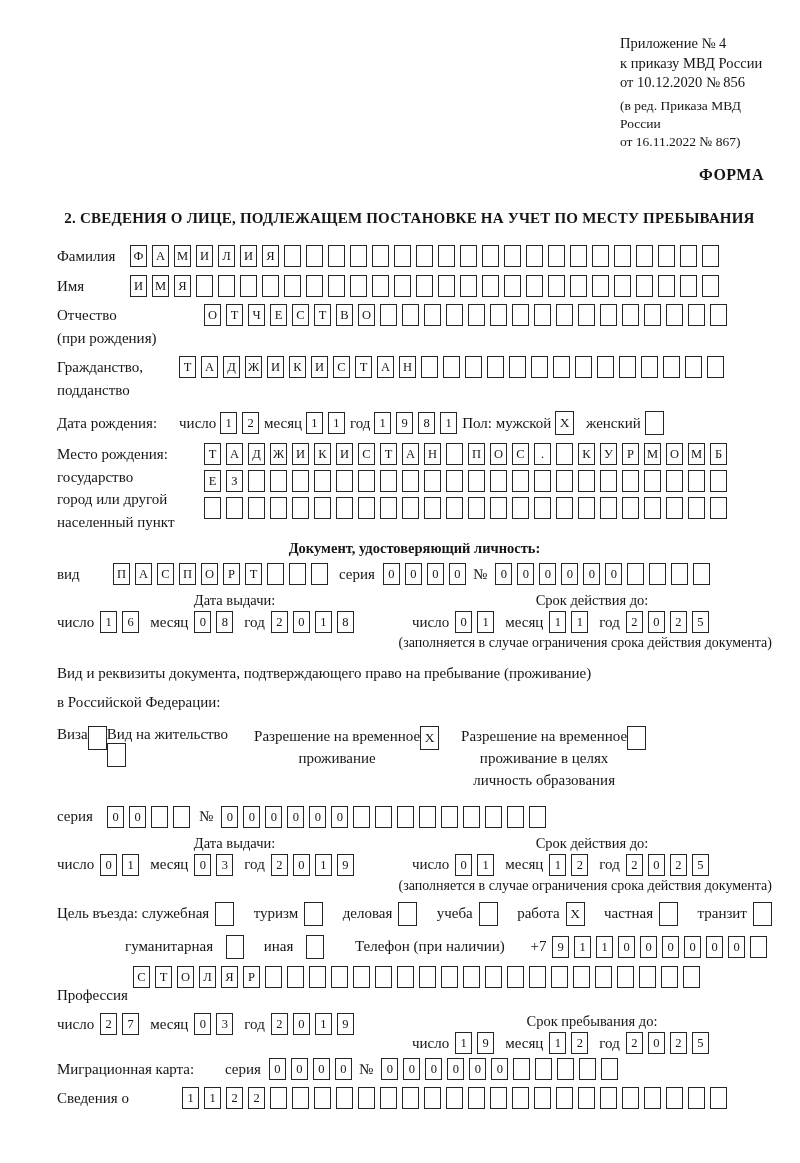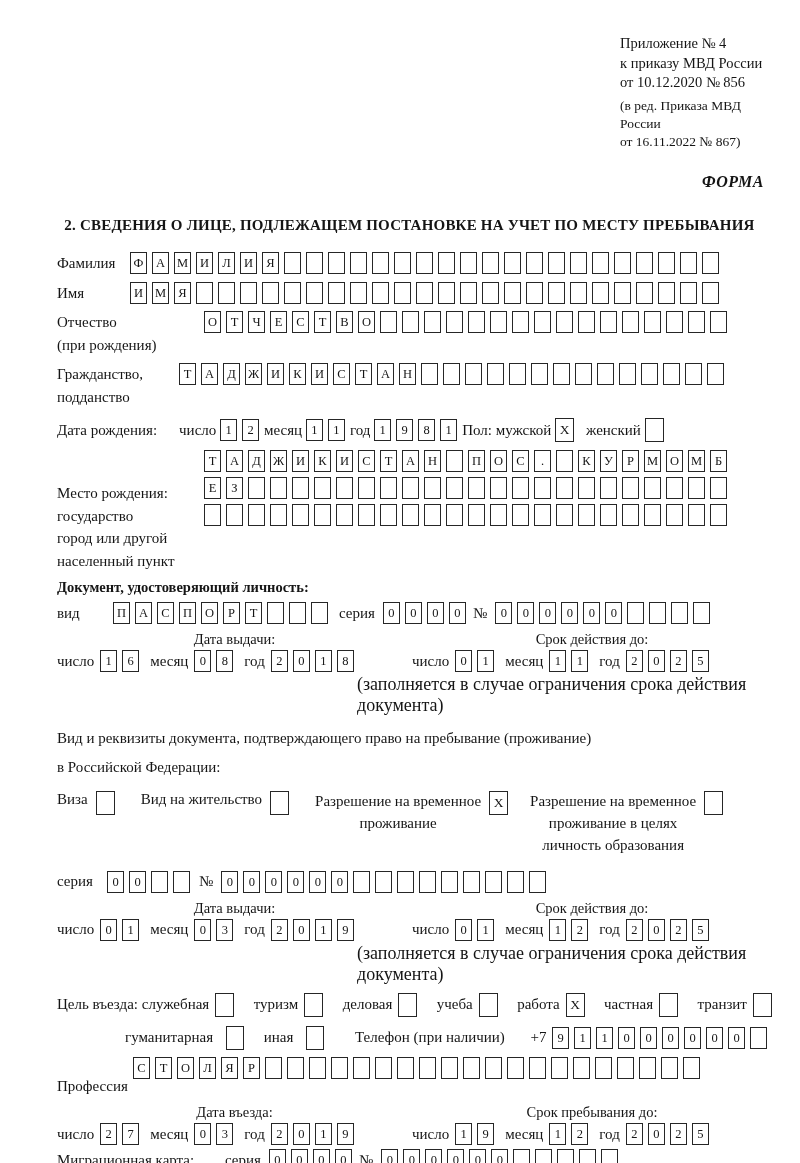--- a/index.html
+++ b/index.html
@@ -4,52 +4,52 @@
 <style>
   html,body { margin:0; padding:0; background:#ffffff; }
   .page {
     position:relative; width:800px; min-height:1163px; box-sizing:border-box;
     background:#fff; color:#151515;
     font-family:"Liberation Serif", "DejaVu Serif", serif;
     font-size:15px; padding:34px 28px 16px 57px;
   }
   .hdr-block { text-align:left; margin-left:563px; line-height:1.35; font-size:14.5px; }
   .hdr-sub { margin-top:4px; font-size:13.5px; }
-  .form-label { text-align:right; font-weight:bold; margin:22px 8px 0 0; font-size:16px; letter-spacing:.5px;font-style:italic; }
+  .form-label { text-align:right; font-weight:bold; margin:15px 8px 0 0; font-size:16px; letter-spacing:.5px; }
   .title { text-align:center; font-weight:bold; font-size:16px; margin-top:18px; line-height:1.5; }
   .blank-line { display:inline-block; width:58px; border-bottom:2px solid #333; height:14px; vertical-align:baseline; margin-left:8px; }
   .sec-title { font-weight:bold; font-size:15px; margin:26px 0 18px -10px; text-align:center; letter-spacing:.2px; }
 
   .frow { display:flex; align-items:flex-start; margin-bottom:7px; }
   .lblcol { flex:0 0 auto; line-height:1.5; }
   .lbl { white-space:nowrap; }
   .boxes { white-space:nowrap; flex:0 0 auto; }
   .boxrow { margin-bottom:5px; white-space:nowrap; }
 
   .cbox {
     display:inline-block; width:15px; height:20px; border:1.5px solid #262626;
     margin-right:5px; text-align:center; font-size:12.5px; line-height:20px;
     vertical-align:middle; background:#fff;
   }
   .checkbox {
     display:inline-block; width:17px; height:22px; border:1.5px solid #262626;
     text-align:center; font-size:13.5px; line-height:22px; vertical-align:middle; background:#fff;
   }
 
-  .center-bold { text-align:left; font-weight:bold; font-size:14.5px; margin:4px 0 6px 0; }
+  .center-bold { text-align:center; font-weight:bold; font-size:14.5px; margin:4px 0 6px 0; }
   .two-col { display:flex; }
   .col-left { flex:0 0 355px; }
   .col-right { flex:1 1 auto; }
   .date-head { text-align:center; font-size:14.5px; margin-bottom:2px; }
   .date-line { display:flex; align-items:center; gap:6px; }
-  .small-note { font-size:18px; text-align:left; margin:2px 0 8px auto; width:415px;font-family:Liberation Serif, serif; }
+  .small-note { font-size:14px; text-align:right; margin:2px 0 8px auto; width:415px;font-family:Liberation Serif, serif; }
   .purpose-row { display:flex; align-items:center; justify-content:space-between; margin-bottom:9px; }
   .purpose-item { display:flex; align-items:center; gap:6px; white-space:nowrap; }
   .permit-row { display:flex; align-items:flex-start; margin:10px 0 14px 0; }
-  .permit-item { display:flex; align-items:flex-start; gap:8px; }
+  .permit-item { display:flex; align-items:flex-start; }
   .permit-text { text-align:center; line-height:1.45; }
   .mt2 { margin-top:2px; }
 </style>
 </head>
 <body>
 
 <div class="page">
 
   <div class="hdr-block">
     <div>Приложение № 4</div>
@@ -102,21 +102,21 @@
     <span class="lbl">год</span>&nbsp;
     <span class="boxes"><span class="cbox">1</span><span class="cbox">9</span><span class="cbox">8</span><span class="cbox">1</span></span>
     <span class="lbl">Пол: мужской</span>&nbsp;
     <span class="checkbox">X</span>
     <span style="width:12px;"></span>
     <span class="lbl">женский</span>&nbsp;
     <span class="checkbox"></span>
   </div>
 
   <div class="frow" style="margin-top:8px;">
-    <div class="lblcol" style="width:147px;margin-top:32px;">
+    <div class="lblcol" style="width:147px;">
       <div>Место рождения:</div>
       <div>государство</div>
       <div>город или другой</div>
       <div>населенный пункт</div>
     </div>
     <div>
       <div class="boxrow boxes"><span class="cbox">Т</span><span class="cbox">А</span><span class="cbox">Д</span><span class="cbox">Ж</span><span class="cbox">И</span><span class="cbox">К</span><span class="cbox">И</span><span class="cbox">С</span><span class="cbox">Т</span><span class="cbox">А</span><span class="cbox">Н</span><span class="cbox"></span><span class="cbox">П</span><span class="cbox">О</span><span class="cbox">С</span><span class="cbox">.</span><span class="cbox"></span><span class="cbox">К</span><span class="cbox">У</span><span class="cbox">Р</span><span class="cbox">М</span><span class="cbox">О</span><span class="cbox">М</span><span class="cbox">Б</span></div>
       <div class="boxrow boxes"><span class="cbox">Е</span><span class="cbox">З</span><span class="cbox"></span><span class="cbox"></span><span class="cbox"></span><span class="cbox"></span><span class="cbox"></span><span class="cbox"></span><span class="cbox"></span><span class="cbox"></span><span class="cbox"></span><span class="cbox"></span><span class="cbox"></span><span class="cbox"></span><span class="cbox"></span><span class="cbox"></span><span class="cbox"></span><span class="cbox"></span><span class="cbox"></span><span class="cbox"></span><span class="cbox"></span><span class="cbox"></span><span class="cbox"></span><span class="cbox"></span></div>
       <div class="boxrow boxes"><span class="cbox"></span><span class="cbox"></span><span class="cbox"></span><span class="cbox"></span><span class="cbox"></span><span class="cbox"></span><span class="cbox"></span><span class="cbox"></span><span class="cbox"></span><span class="cbox"></span><span class="cbox"></span><span class="cbox"></span><span class="cbox"></span><span class="cbox"></span><span class="cbox"></span><span class="cbox"></span><span class="cbox"></span><span class="cbox"></span><span class="cbox"></span><span class="cbox"></span><span class="cbox"></span><span class="cbox"></span><span class="cbox"></span><span class="cbox"></span></div>
     </div>
@@ -162,21 +162,21 @@
   <div style="line-height:1.9;">
     <div>Вид и реквизиты документа, подтверждающего право на пребывание (проживание)</div>
     <div>в Российской Федерации:</div>
   </div>
 
   <div class="permit-row">
     <div class="permit-item">
       <span class="lbl">Виза</span>
       <span class="checkbox"></span>
     </div>
-    <div class="permit-item" style="margin-left:26px;">
+    <div class="permit-item" style="flex-direction:column;">
       <span class="lbl">Вид на жительство</span>
       <span class="checkbox"></span>
     </div>
     <div class="permit-item" style="margin-left:26px;">
       <span class="permit-text">
         <div>Разрешение на временное</div>
         <div>проживание</div>
       </span>
       <span class="checkbox">X</span>
     </div>
@@ -270,21 +270,20 @@
     <span class="boxes"><span class="cbox">9</span><span class="cbox">1</span><span class="cbox">1</span><span class="cbox">0</span><span class="cbox">0</span><span class="cbox">0</span><span class="cbox">0</span><span class="cbox">0</span><span class="cbox">0</span><span class="cbox"></span></span>
   </div>
 
   <div class="frow mt2">
     <div class="lblcol" style="width:76px;margin-top:18px;">Профессия</div>
     <div class="boxes"><span class="cbox">С</span><span class="cbox">Т</span><span class="cbox">О</span><span class="cbox">Л</span><span class="cbox">Я</span><span class="cbox">Р</span><span class="cbox"></span><span class="cbox"></span><span class="cbox"></span><span class="cbox"></span><span class="cbox"></span><span class="cbox"></span><span class="cbox"></span><span class="cbox"></span><span class="cbox"></span><span class="cbox"></span><span class="cbox"></span><span class="cbox"></span><span class="cbox"></span><span class="cbox"></span><span class="cbox"></span><span class="cbox"></span><span class="cbox"></span><span class="cbox"></span><span class="cbox"></span><span class="cbox"></span></div>
   </div>
 
   <div class="two-col" style="margin-top:6px;">
     <div class="col-left">
-      <div class="date-head">Дата въезда:</div>
       <div class="date-line">
         <span class="lbl">число</span>
         <span class="boxes"><span class="cbox">2</span><span class="cbox">7</span></span>
         <span class="lbl">месяц</span>
         <span class="boxes"><span class="cbox">0</span><span class="cbox">3</span></span>
         <span class="lbl">год</span>
         <span class="boxes"><span class="cbox">2</span><span class="cbox">0</span><span class="cbox">1</span><span class="cbox">9</span></span>
       </div>
     </div>
     <div class="col-right">

